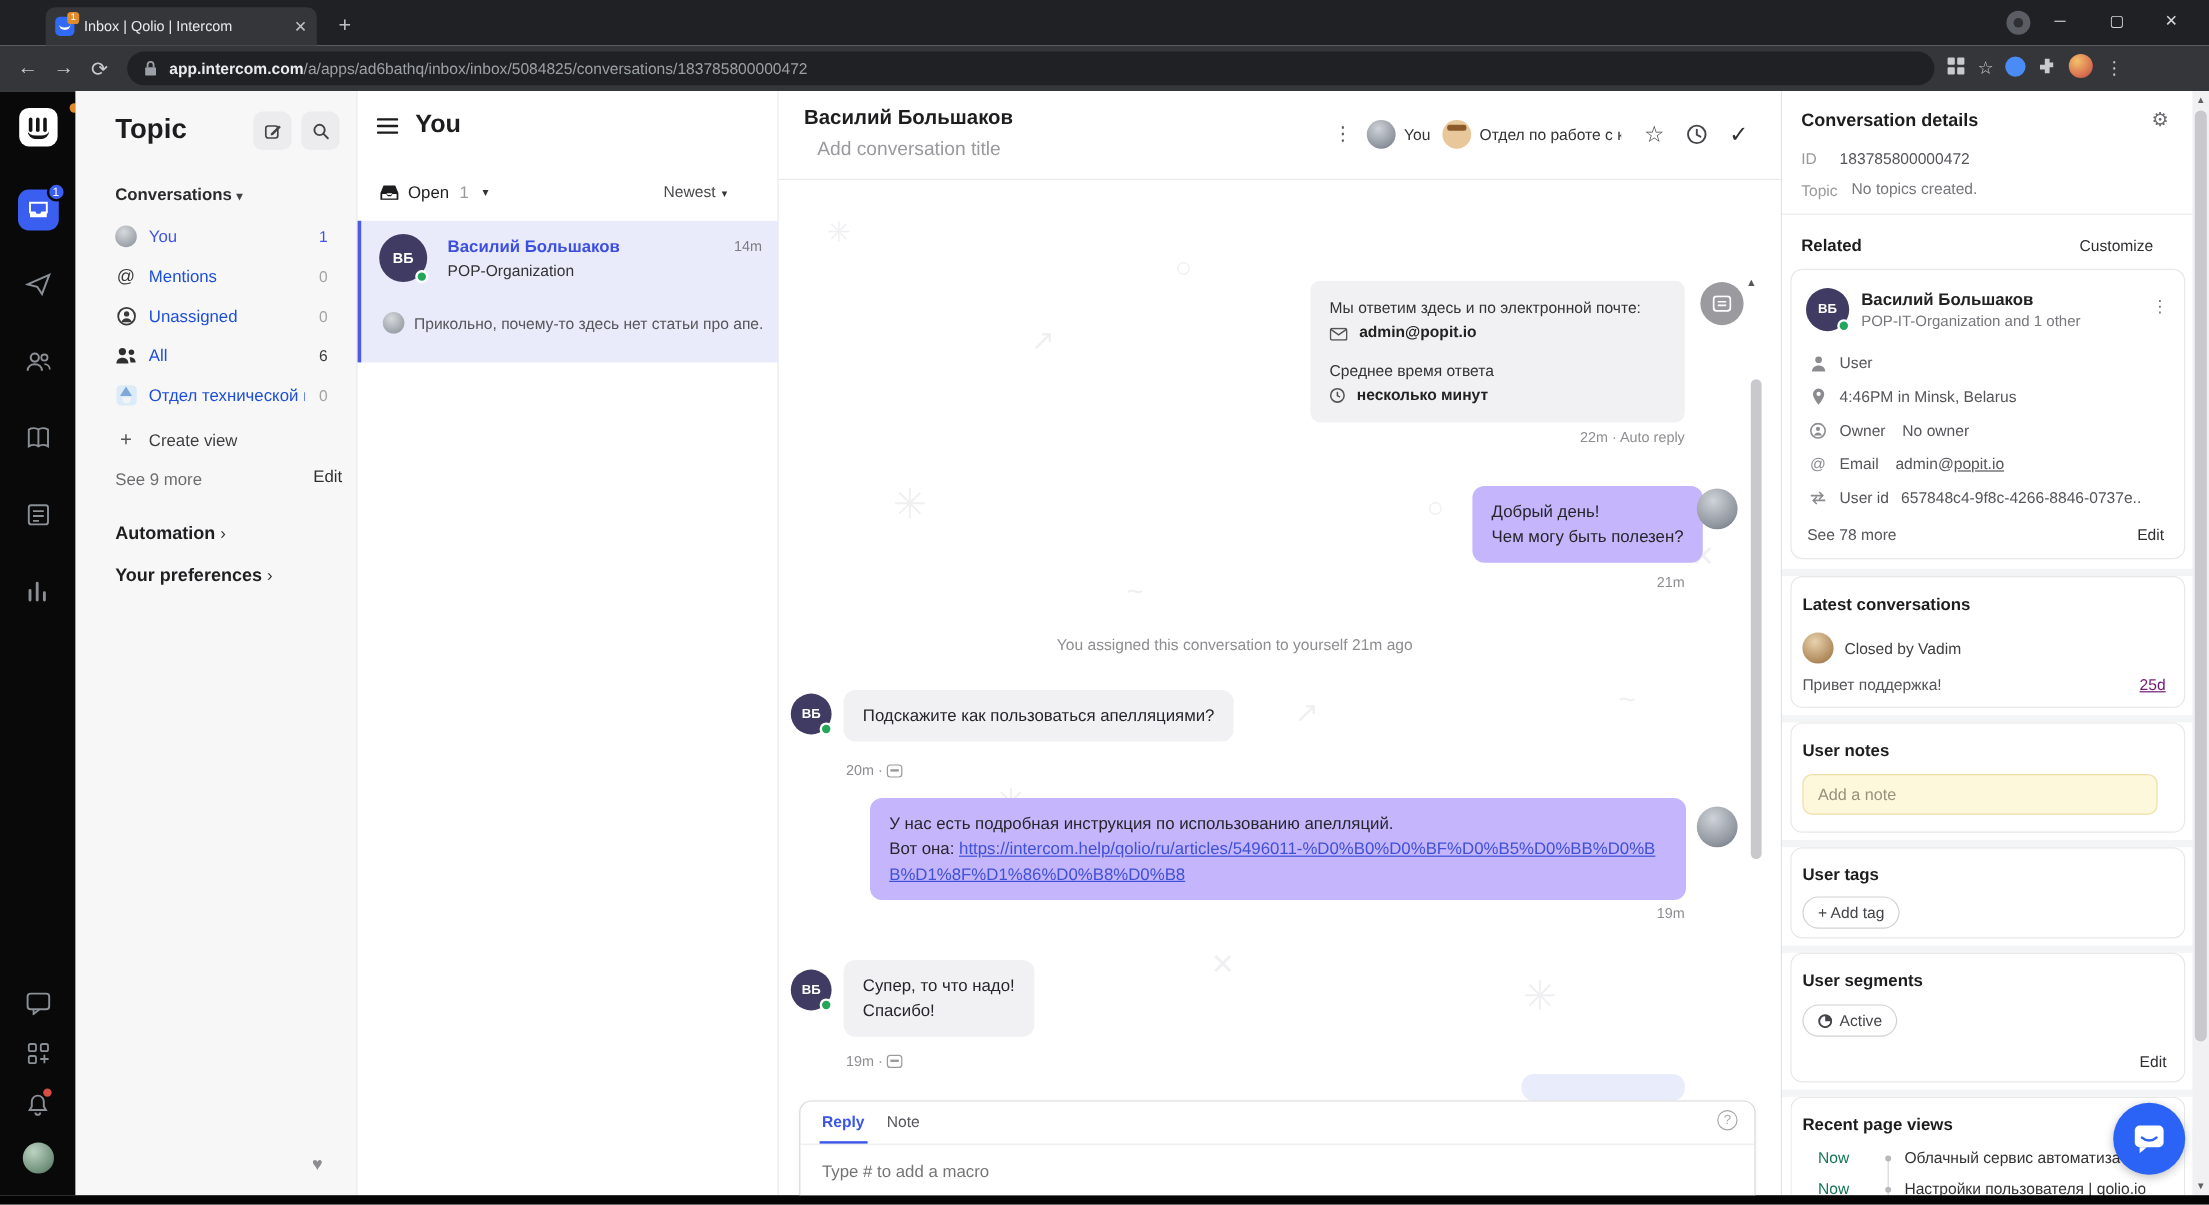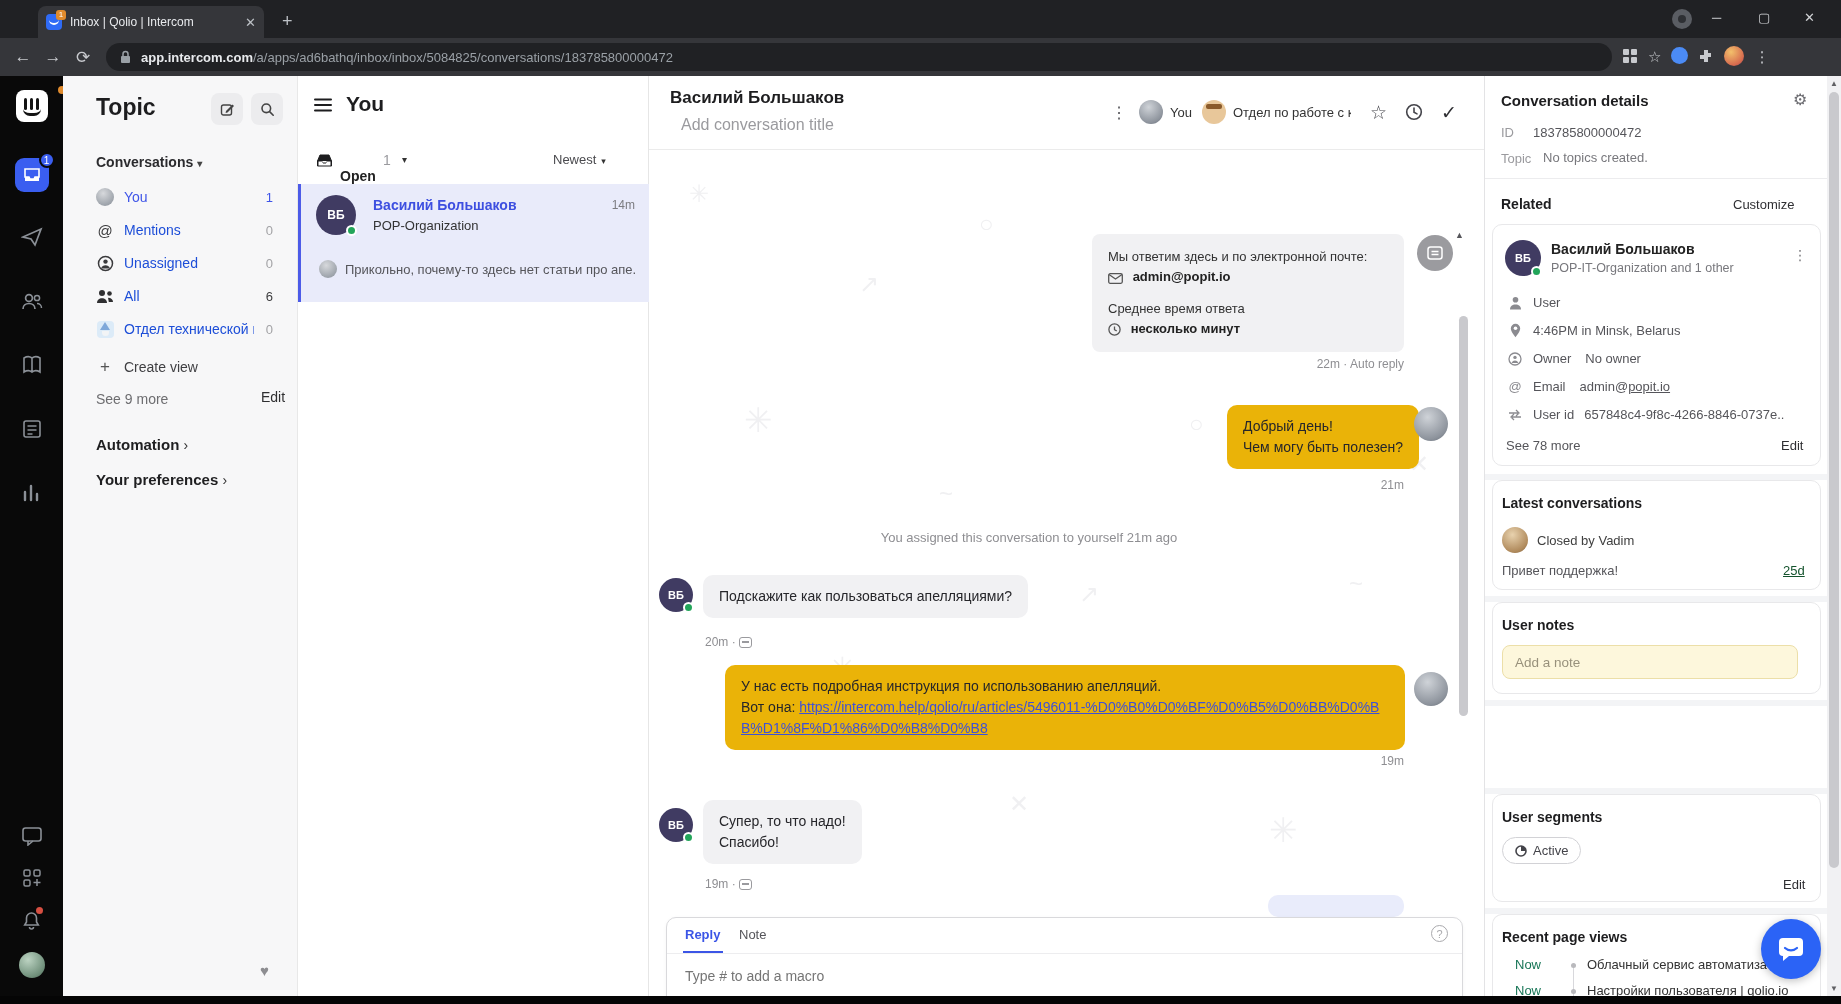--- a/index.html
+++ b/index.html
@@ -67,21 +67,21 @@
   #sb-pref { left:33px; top:395px; font-size:15px; font-weight:bold; color:#1f1f21; }
   .chev { font-size:14px; color:#333; font-weight:normal; }
   #sb-heart { left:197px; top:886px; color:#8d8d91; font-size:15px; }
 
   
   #listcol { left:298px; top:0; width:351px; height:920px; background:#fff; border-right:1px solid #e6e6e6; }
   #list-burger { left:16px; top:22px; }
   #list-title { left:48px; top:16px; font-size:21px; font-weight:bold; color:#1d1d1f; }
   #list-sub { left:0; top:72px; width:351px; height:30px; }
   #open-ic { left:18px; top:5px; }
-  #open-label { left:42px; top:4px; font-size:14px; font-weight:bold; color:#222;margin-top:16px; }
+  #open-label { left:42px; top:4px; font-size:14px; font-weight:normal; color:#222; }
   #open-count { left:85px; top:4px; font-size:14px; color:#9a9a9e; }
   #open-car { left:104px; top:6px; font-size:10px; color:#333; }
   #sort { left:255px; top:4px; font-size:13px; color:#4a4a4e; }
   #sort .car { font-size:9px; margin-left:5px; color:#333; }
   #conv-item { left:0; top:108px; width:351px; height:118px; background:#e9ebfa; border-left:3px solid #4c5be8; }
   .avatar-vb { border-radius:50%; background:#403b62; color:#fff; font-weight:bold; display:flex; align-items:center; justify-content:center; position:relative; }
   .gdot { position:absolute; right:-1px; bottom:-1px; width:11px; height:11px; background:#23a55a; border:2px solid #fff; border-radius:50%; }
   #ci-name { left:72px; top:13px; font-size:14px; font-weight:bold; color:#3d4fe0; }
   #ci-time { right:14px; top:14px; font-size:12px; color:#7c7c80; position:absolute; }
   #ci-org { left:72px; top:34px; font-size:13px; color:#333; }
@@ -102,21 +102,21 @@
 
   #msgs { left:0; top:74px; width:835px; height:846px; overflow:hidden; }
   .doodle { position:absolute; color:#f0f0f2; font-size:24px; z-index:0; }
 
   #auto-card { left:443px; top:84px; width:312px; background:#f1f1f3; border-radius:8px; padding:13px 16px; font-size:13px; color:#333; line-height:20px; z-index:1; }
   .ic-inline { display:inline-flex; vertical-align:-3px; margin-right:6px; }
   #auto-card b { color:#222; }
   #card-btn { left:768px; top:85px; width:36px; height:36px; border-radius:50%; background:#9b9b9f; display:flex; align-items:center; justify-content:center; z-index:1; }
   .meta { position:absolute; font-size:12px; color:#8e8e92; z-index:1; }
   .bubble { position:absolute; border-radius:10px; padding:11px 16px; font-size:14px; line-height:21px; color:#26262a; z-index:1; }
-  .admin { background:#eab308; }
+  .admin { background:#c4b5fd; }
   .user { background:#f1f1f3; }
   .bubble a { color:#3f51d6; }
   #sysnote { left:0; top:380px; width:760px; text-align:center; font-size:13px; color:#8e8e92; z-index:1; }
   .av34 { position:absolute; width:34px; height:34px; border-radius:50%; z-index:1; }
   .seen { display:inline-block; width:13px; height:11px; border:1px solid #9a9a9e; border-radius:3px; vertical-align:-2px; margin-left:3px; position:relative; }
   .seen::after { content:""; position:absolute; left:2px; top:3px; width:7px; height:1.5px; background:#9a9a9e; }
   #peek { left:619px; top:745px; width:136px; height:22px; background:#e9ecfb; border-radius:10px; z-index:1; }
 
   
   #chat-sb-up { left:806px; top:80px; font-size:9px; color:#55555a; z-index:2; }
@@ -589,30 +589,34 @@
       <div class="abs d-val" style="left:13px;top:213px;">See 78 more</div>
       <div class="abs d-val" style="left:288px;top:213px;color:#2f2f33;">Edit</div>
     </div>
 
     <div class="gapband" style="top:398px;height:6px;"></div>
     <div class="card" style="top:404px;height:110px;">
       <div class="abs d-h1" style="left:9px;top:14px;font-size:14px;">Latest conversations</div>
       <div class="abs" style="left:9px;top:46px;width:26px;height:26px;border-radius:50%;background:radial-gradient(circle at 40% 30%, #e8d2ae, #b08a5c 70%, #7c5e3c);"></div>
       <div class="abs d-val" style="left:44px;top:52px;color:#404040;">Closed by Vadim</div>
       <div class="abs d-val" style="left:9px;top:82px;">Привет поддержка!</div>
-      <div class="abs d-val" style="left:290px;top:82px;color:#14532d;text-decoration:underline;">25d</div>
+      <div class="abs d-val" style="left:290px;top:82px;color:#701a75;text-decoration:underline;">25d</div>
     </div>
 
     <div class="gapband" style="top:520px;height:6px;"></div>
     <div class="card" style="top:526px;height:92px;">
       <div class="abs d-h1" style="left:9px;top:14px;font-size:14px;">User notes</div>
       <input id="note-input" style="left: 9px;" placeholder="Add a note">
     </div>
 
     <div class="gapband" style="top:624px;height:6px;"></div>
+    <div class="card" style="top:630px;height:76px;">
+      <div class="abs d-h1" style="left:9px;top:13px;font-size:14px;">User tags</div>
+      <div class="pill" style="left:9px;top:40px;">+ Add tag</div>
+    </div>
 
     <div class="gapband" style="top:712px;height:6px;"></div>
     <div class="card" style="top:718px;height:108px;">
       <div class="abs d-h1" style="left:9px;top:14px;font-size:14px;">User segments</div>
       <div class="pill" style="left:9px;top:42px;">
         <svg width="12" height="12" viewBox="0 0 12 12" style="margin-right:6px;">
             <circle cx="6" cy="6" r="5" fill="none" stroke="#44444a" stroke-width="1.6"></circle>
             <path d="M6 6 V1 A5 5 0 0 1 11 6 z" fill="#44444a"></path>
           </svg>
         <span>Active</span>

